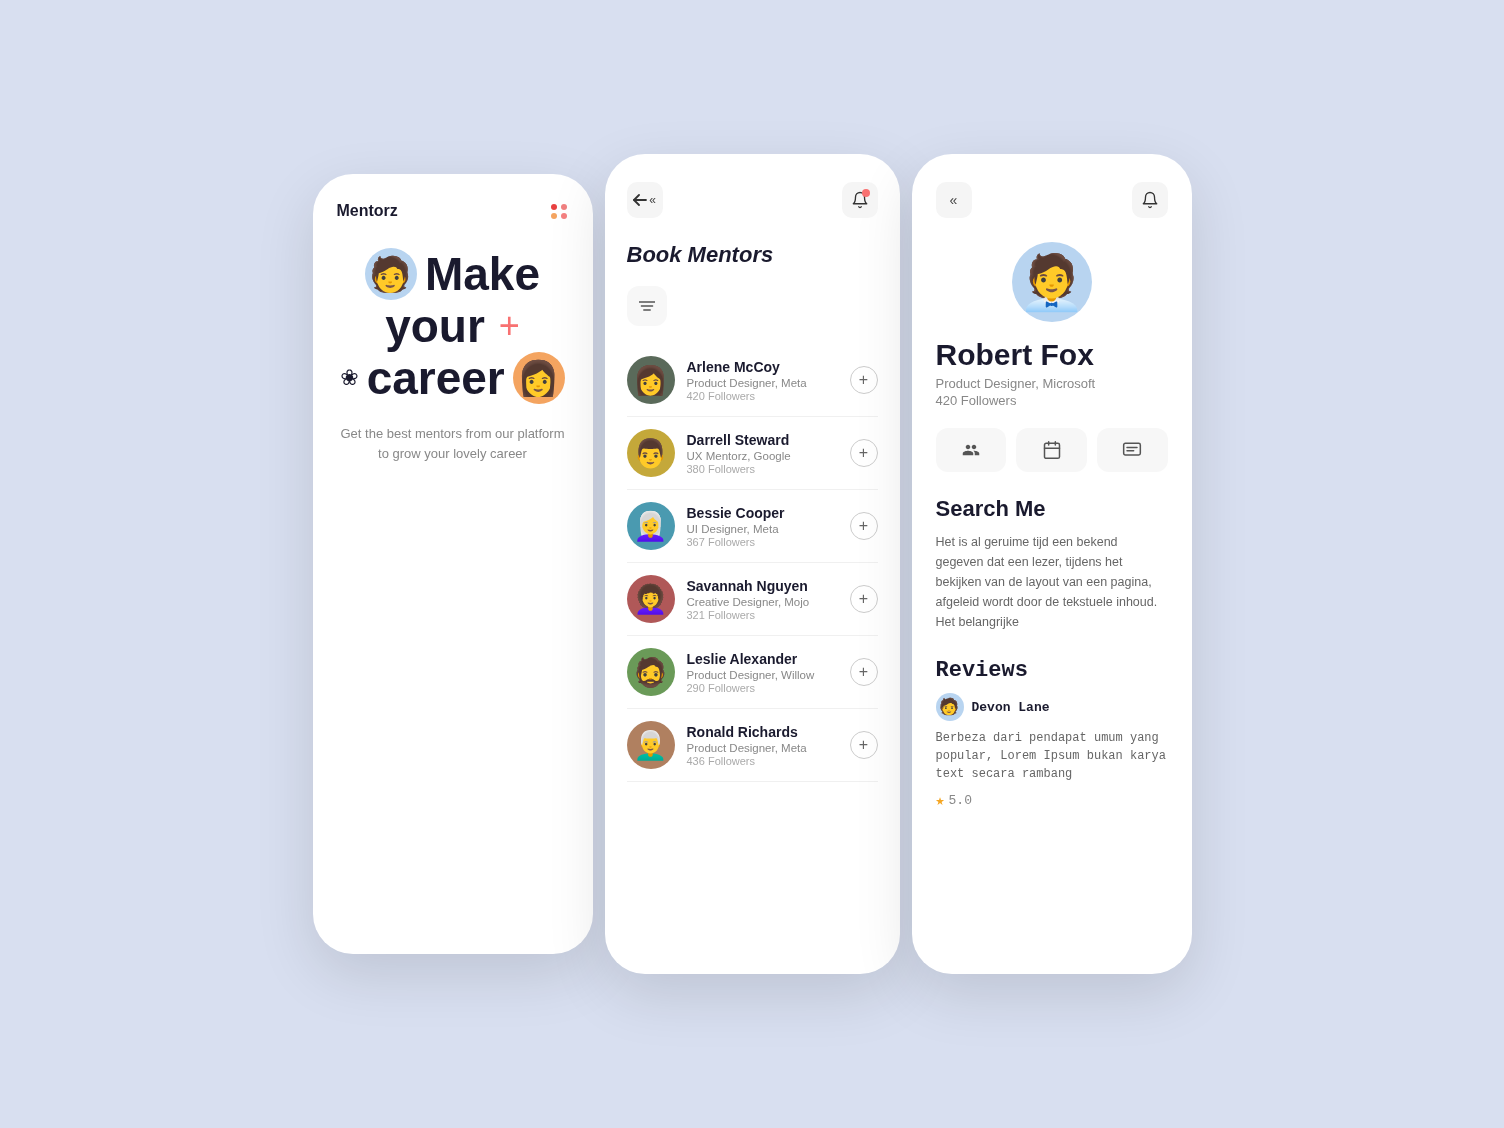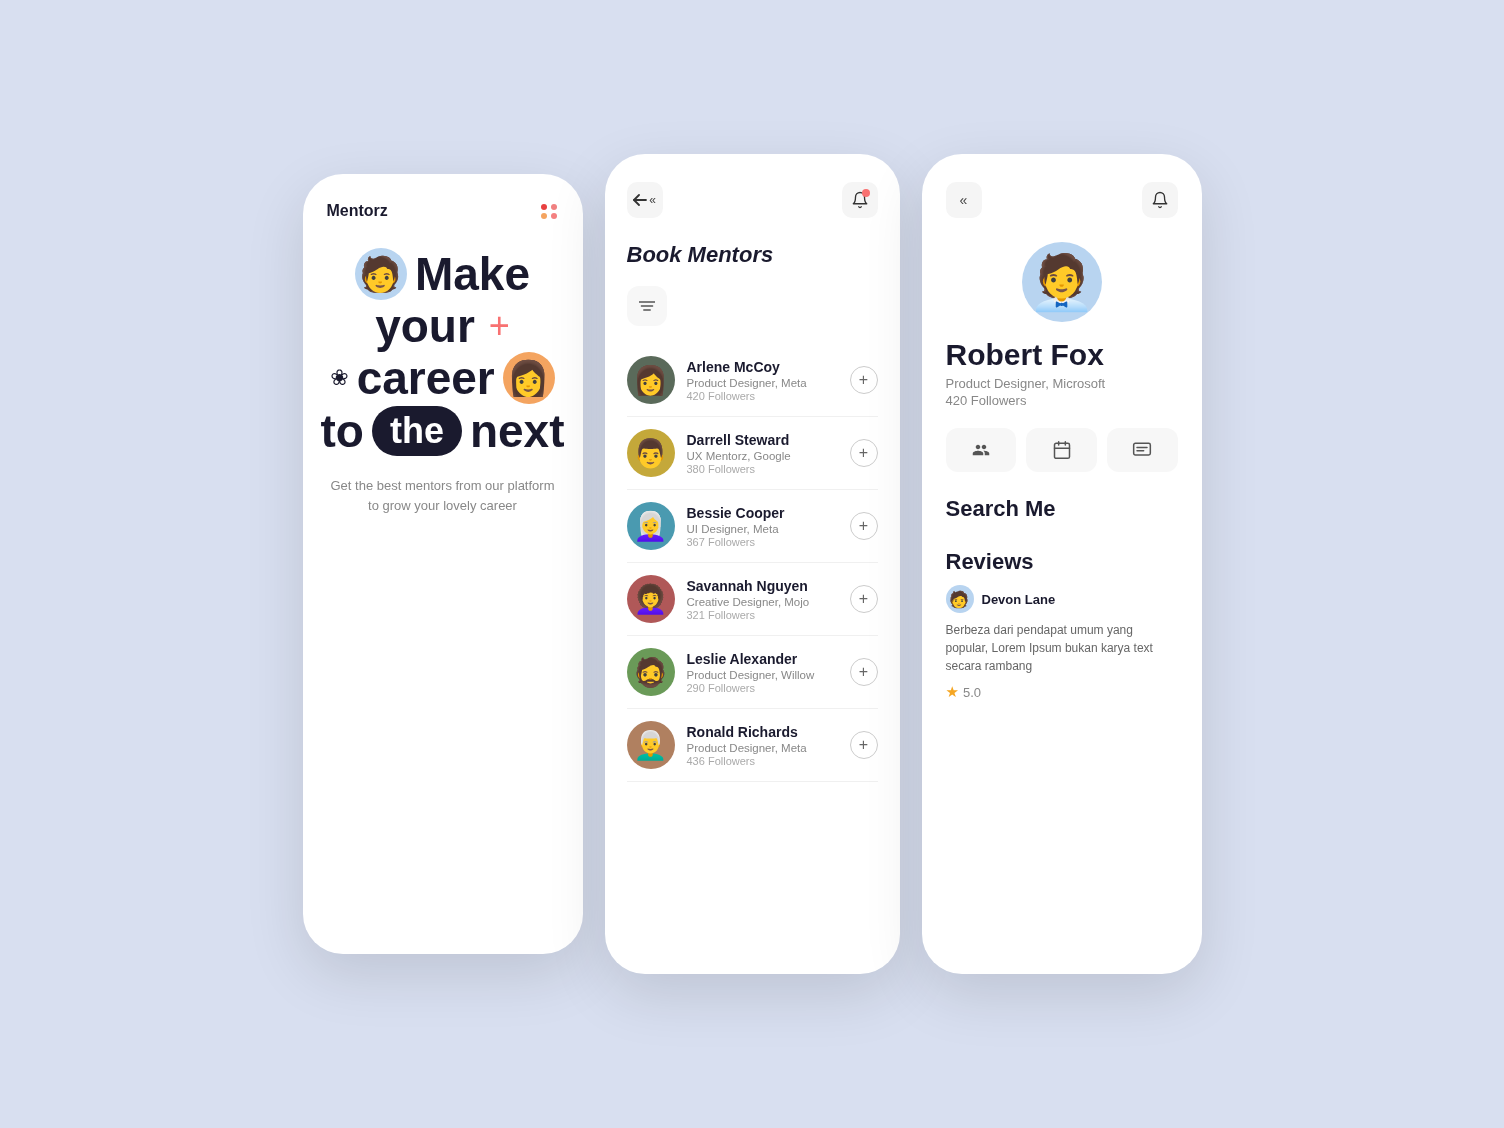--- a/index.html
+++ b/index.html
@@ -7,21 +7,21 @@
       background: #d8dff0;
       min-height: 1128px;
       display: flex;
       align-items: center;
       justify-content: center;
       font-family: -apple-system, BlinkMacSystemFont, 'Segoe UI', sans-serif;
       padding: 60px 30px;
     }
     .screens-container {
       display: flex;
-      gap: 22px;
+      gap: 12px;
       align-items: center;
     }
 
     
     .screen {
       background: #fff;
       border-radius: 40px;
       overflow: hidden;
       box-shadow: 0 20px 60px rgba(0,0,0,0.12);
     }
@@ -359,21 +359,21 @@
       font-weight: 800;
       color: #1a1a2e;
       margin-bottom: 10px;
     }
     .about-text {
       font-size: 12.5px;
       color: #666;
       line-height: 1.6;
       margin-bottom: 22px;
     }
-    .reviews-section { margin-top: 17px; }
+    .reviews-section { margin-top: 4px; font-family: Liberation Mono, monospace; }
     .reviewer {
       display: flex;
       align-items: center;
       gap: 8px;
       margin-bottom: 8px;
     }
     .reviewer-avatar {
       width: 28px;
       height: 28px;
       border-radius: 50%;
@@ -437,25 +437,20 @@
       </div>
 
       <div class="hero-row-3">
         <span class="flower-icon">❀</span>
         <span class="hero-word">career</span>
         <div class="avatar-bg-orange">
           <span style="font-size:34px;">👩</span>
         </div>
       </div>
 
-      <div class="hero-row-4">
-        <span class="hero-word">to</span>
-        <span class="the-badge">the</span>
-        <span class="hero-word">next</span>
-      </div>
 
 
       <p class="tagline">Get the best mentors from our platform to
 grow your lovely career</p>
     </div>
 
   </div>
 
   <div class="screen screen-2">
     <div class="screen-2-header">
@@ -595,20 +590,21 @@
       </div>
       <div class="action-btn">
         <svg width="20" height="20" viewBox="0 0 24 24" fill="none">
           <rect x="2" y="4" width="20" height="14" rx="2" stroke="#555" stroke-width="1.8"></rect>
           <path d="M6 9h12M6 13h8" stroke="#555" stroke-width="1.8" stroke-linecap="round"></path>
         </svg>
       </div>
     </div>
 
     <h2 class="section-title">Search Me</h2>
+    <p class="about-text">Het is al geruime tijd een bekend gegeven dat een lezer, tijdens het bekijken van de layout van een pagina, afgeleid wordt door de tekstuele inhoud. Het belangrijke</p>
 
     <div class="reviews-section">
       <h2 class="section-title">Reviews</h2>
       <div class="reviewer">
         <div class="reviewer-avatar">
           <span style="font-size:16px;">🧑</span>
         </div>
         <span class="reviewer-name">Devon Lane</span>
       </div>
       <p class="review-text">Berbeza dari pendapat umum yang popular, Lorem Ipsum bukan karya text secara rambang</p>

